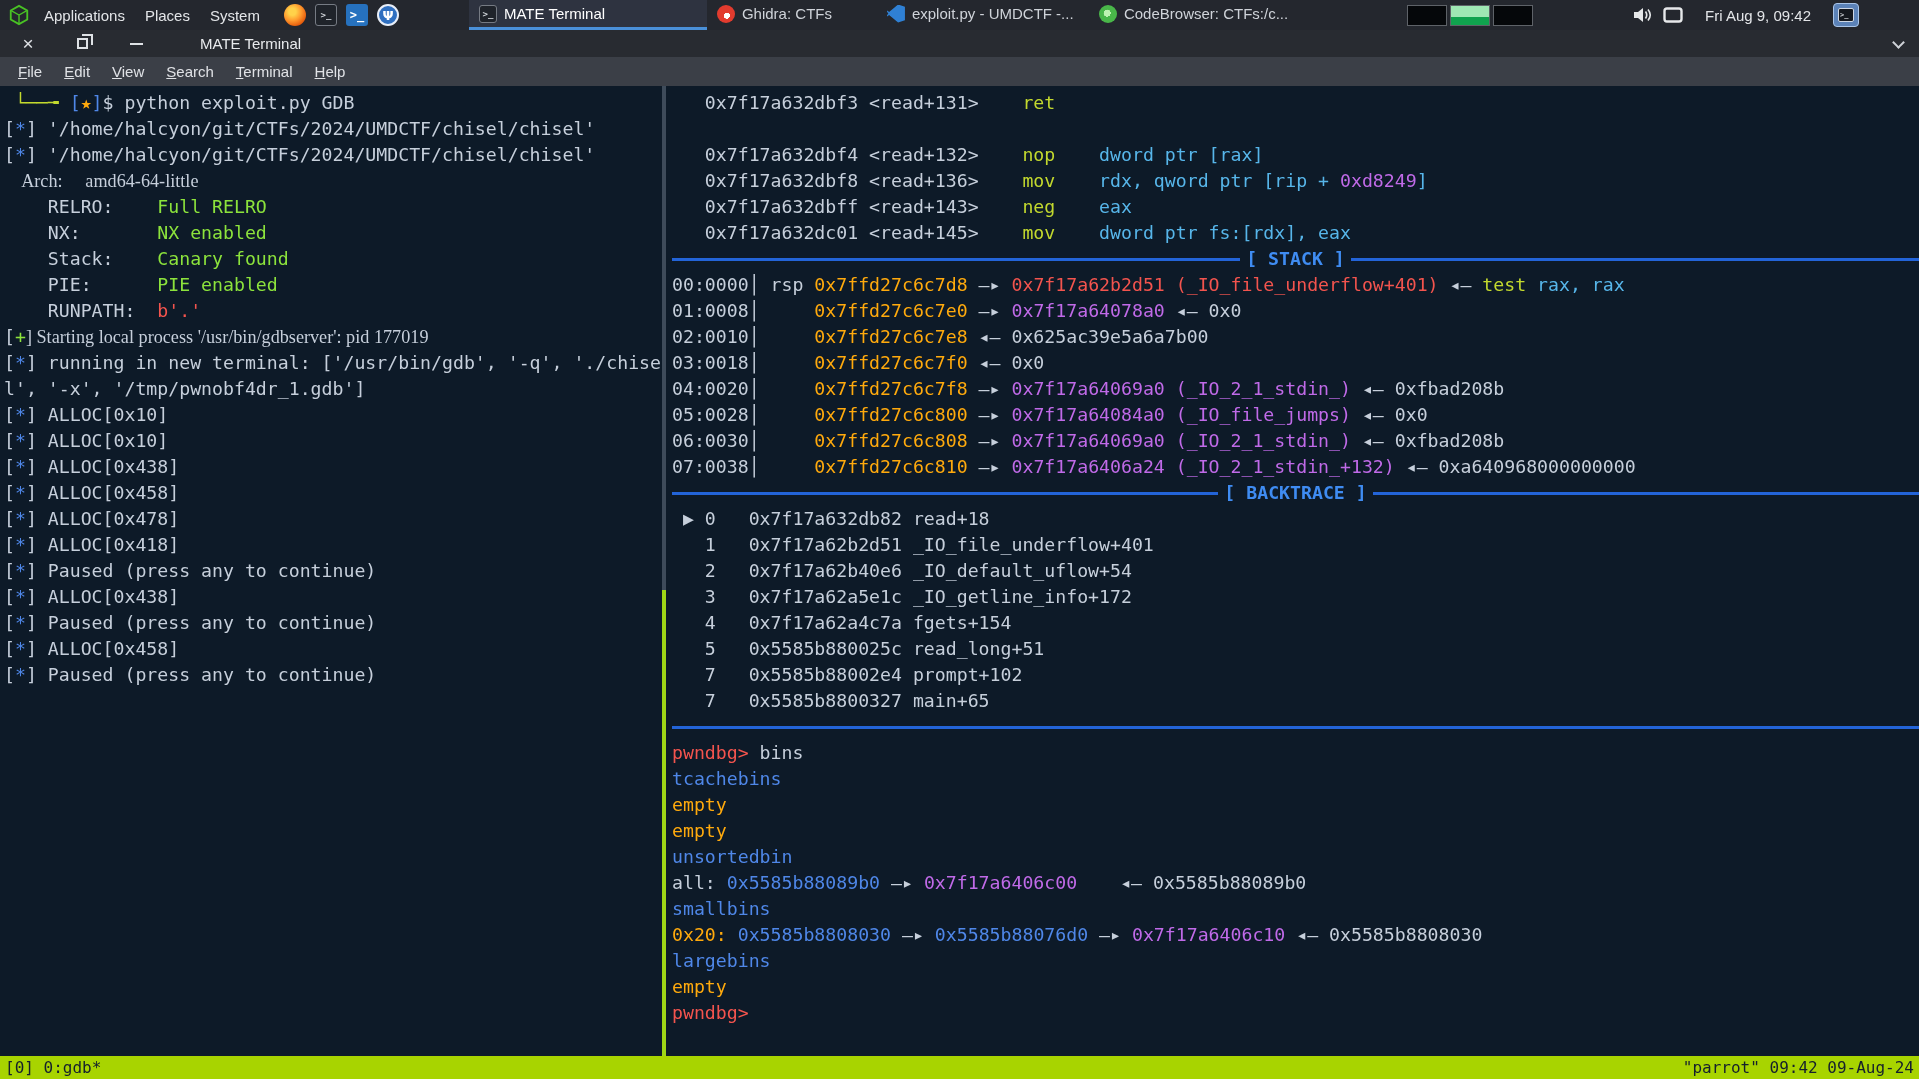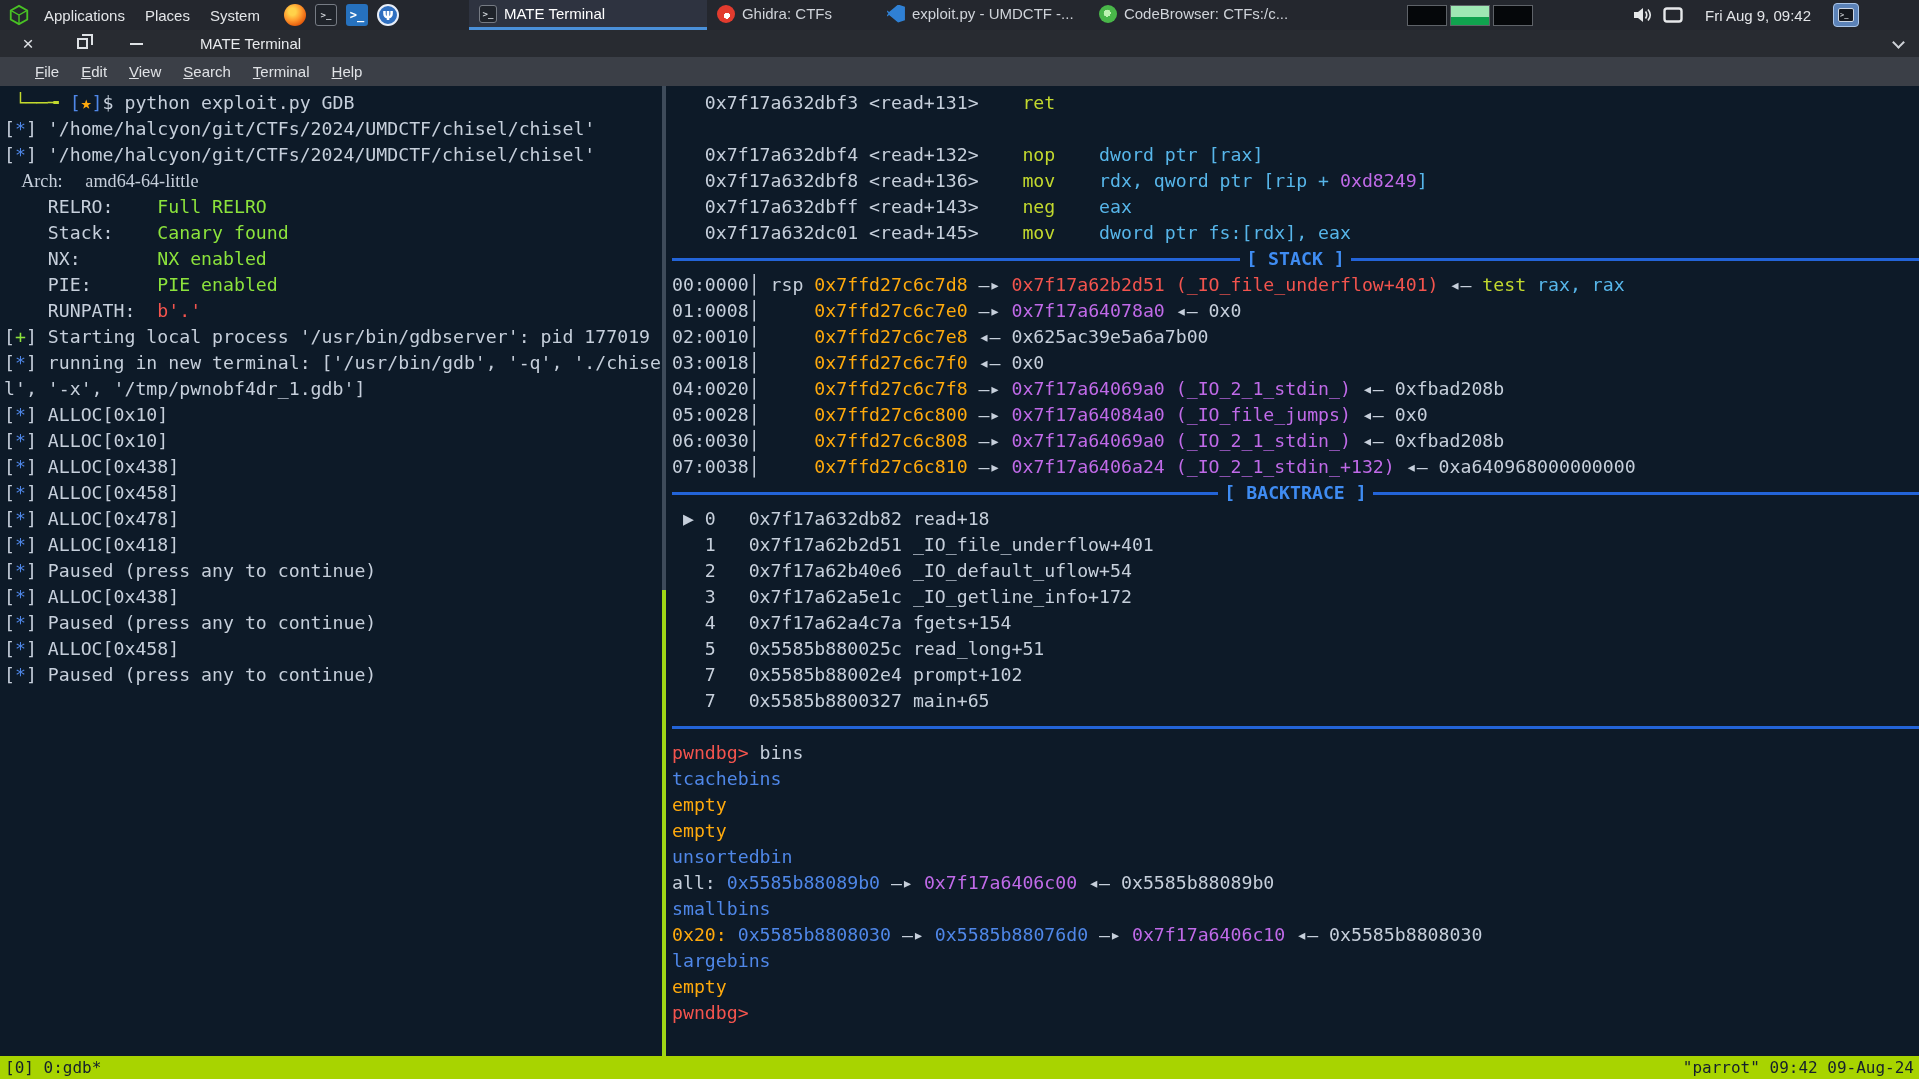--- a/index.html
+++ b/index.html
@@ -44,21 +44,21 @@
         margin-right:26px;color:#dfe2e6;cursor:default;}
   .wbtn.close{font-size:19px;}
   .maxglyph{width:11px;height:11px;border:2px solid #dfe2e6;position:relative;}
   .maxglyph::before{content:"";position:absolute;left:3px;top:-6px;width:9px;height:9px;border:2px solid #dfe2e6;border-bottom:none;border-left:none;}
   .minglyph{width:13px;height:2px;background:#dfe2e6;}
   .wtitle{margin-left:24px;}
   .tchevron{position:absolute;right:16px;top:8px;width:9px;height:9px;border-right:2px solid #cfd3d8;border-bottom:2px solid #cfd3d8;transform:rotate(45deg);}
 
   
   .menubar{height:29px;background:#3b3f47;display:flex;align-items:center;
-           font:15px "Liberation Sans",sans-serif;color:#e0e2e6;padding-left:24px;}
+           font:15px "Liberation Sans",sans-serif;color:#e0e2e6;padding-left:7px;}
   .mi{display:inline-block;padding:0 11px;cursor:default;}
   .mi::first-letter{text-decoration:underline;}
 
   
   .term{position:relative;height:970px;background:var(--c-bg);color:var(--c-def);}
   .pane{position:absolute;top:0;bottom:0;overflow:hidden;padding-top:4px;}
   .pane.left{left:0;width:662px;padding-left:4px;}
   .pane.right{left:666px;right:0;padding-left:6px;}
   .sep{position:absolute;left:662px;width:4px;top:0;bottom:0;background:var(--c-scrollbar_track);}
   .sep .thumb{position:absolute;left:0;right:0;top:504px;bottom:0;background:var(--c-scrollbar_thumb);}
@@ -161,25 +161,25 @@
   <span class="mi">Help</span>
 </div>
 
 <div class="term">
   <div class="pane left" id="leftpane">
       <div class="trow"><span style="color: var(--c-lime);"> └──╼ </span><span style="color: var(--c-blue);">[</span><span style="color: var(--c-orange);">★</span><span style="color: var(--c-blue);">]</span><span style="color: var(--c-def);">$ python exploit.py GDB</span></div>
       <div class="trow"><span style="color: var(--c-def);">[</span><span style="color: var(--c-blue);">*</span><span style="color: var(--c-def);">] '/home/halcyon/git/CTFs/2024/UMDCTF/chisel/chisel'</span></div>
       <div class="trow"><span style="color: var(--c-def);">[</span><span style="color: var(--c-blue);">*</span><span style="color: var(--c-def);">] '/home/halcyon/git/CTFs/2024/UMDCTF/chisel/chisel'</span></div>
       <div class="trow"><span style="color: var(--c-def); font-family: Liberation Serif, serif;">    Arch:     amd64-64-little</span></div>
       <div class="trow"><span style="color: var(--c-def);">    RELRO:    </span><span style="color: var(--c-green);">Full RELRO</span></div>
+      <div class="trow"><span style="color: var(--c-def);">    NX:       </span><span style="color: var(--c-green);">NX enabled</span></div>
       <div class="trow"><span style="color: var(--c-def);">    Stack:    </span><span style="color: var(--c-green);">Canary found</span></div>
-      <div class="trow"><span style="color: var(--c-def);">    NX:       </span><span style="color: var(--c-green);">NX enabled</span></div>
       <div class="trow"><span style="color: var(--c-def);">    PIE:      </span><span style="color: var(--c-green);">PIE enabled</span></div>
       <div class="trow"><span style="color: var(--c-def);">    RUNPATH:  </span><span style="color: var(--c-red);">b'.'</span></div>
-      <div class="trow"><span style="color: var(--c-def);">[</span><span style="color: var(--c-green);">+</span><span style="color: var(--c-def);">] Starting local process '/usr/bin/gdbserver': pid 177019</span></div>
+      <div class="trow"><span style="color: var(--c-def);">[</span><span style="color: var(--c-green);">+</span><span style="color: var(--c-def); font-family: Liberation Serif, serif;">] Starting local process '/usr/bin/gdbserver': pid 177019</span></div>
       <div class="trow"><span style="color: var(--c-def);">[</span><span style="color: var(--c-blue);">*</span><span style="color: var(--c-def);">] running in new terminal: ['/usr/bin/gdb', '-q', './chise</span></div>
       <div class="trow"><span style="color: var(--c-def);">l', '-x', '/tmp/pwnobf4dr_1.gdb']</span></div>
       <div class="trow"><span style="color: var(--c-def);">[</span><span style="color: var(--c-blue);">*</span><span style="color: var(--c-def);">] ALLOC[0x10]</span></div>
       <div class="trow"><span style="color: var(--c-def);">[</span><span style="color: var(--c-blue);">*</span><span style="color: var(--c-def);">] ALLOC[0x10]</span></div>
       <div class="trow"><span style="color: var(--c-def);">[</span><span style="color: var(--c-blue);">*</span><span style="color: var(--c-def);">] ALLOC[0x438]</span></div>
       <div class="trow"><span style="color: var(--c-def);">[</span><span style="color: var(--c-blue);">*</span><span style="color: var(--c-def);">] ALLOC[0x458]</span></div>
       <div class="trow"><span style="color: var(--c-def);">[</span><span style="color: var(--c-blue);">*</span><span style="color: var(--c-def);">] ALLOC[0x478]</span></div>
       <div class="trow"><span style="color: var(--c-def);">[</span><span style="color: var(--c-blue);">*</span><span style="color: var(--c-def);">] ALLOC[0x418]</span></div>
       <div class="trow"><span style="color: var(--c-def);">[</span><span style="color: var(--c-blue);">*</span><span style="color: var(--c-def);">] Paused (press any to continue)</span></div>
       <div class="trow"><span style="color: var(--c-def);">[</span><span style="color: var(--c-blue);">*</span><span style="color: var(--c-def);">] ALLOC[0x438]</span></div>
@@ -224,21 +224,21 @@
       <div class="trow"><span style="color: var(--c-def);">   7   0x5585b88002e4 prompt+102</span></div>
       <div class="trow"><span style="color: var(--c-def);">   7   0x5585b8800327 main+65</span></div>
       <div class="trow rule">
         <span class="rl"></span>
       </div>
       <div class="trow"><span style="color: var(--c-red);">pwndbg&gt; </span><span style="color: var(--c-def);">bins</span></div>
       <div class="trow"><span style="color: var(--c-blue);">tcachebins</span></div>
       <div class="trow"><span style="color: var(--c-orange);">empty</span></div>
       <div class="trow"><span style="color: var(--c-orange);">empty</span></div>
       <div class="trow"><span style="color: var(--c-blue);">unsortedbin</span></div>
-      <div class="trow"><span style="color: var(--c-def);">all: </span><span style="color: var(--c-blue);">0x5585b88089b0</span><span style="color: var(--c-def);"> —▸ </span><span style="color: var(--c-purple);">0x7f17a6406c00</span><span style="color: var(--c-def);"> ◂— 0x5585b88089b0</span></div>
+      <div class="trow"><span style="color: var(--c-def);">all: </span><span style="color: var(--c-blue);">0x5585b88089b0</span><span style="color: var(--c-def);"> —▸ </span><span style="color: var(--c-purple);">0x7f17a6406c00</span><span style="color: var(--c-def); margin-left: 32px;"> ◂— 0x5585b88089b0</span></div>
       <div class="trow"><span style="color: var(--c-blue);">smallbins</span></div>
       <div class="trow"><span style="color: var(--c-orange);">0x20: </span><span style="color: var(--c-blue);">0x5585b8808030</span><span style="color: var(--c-def);"> —▸ </span><span style="color: var(--c-blue);">0x5585b88076d0</span><span style="color: var(--c-def);"> —▸ </span><span style="color: var(--c-purple);">0x7f17a6406c10</span><span style="color: var(--c-def);"> ◂— 0x5585b8808030</span></div>
       <div class="trow"><span style="color: var(--c-blue);">largebins</span></div>
       <div class="trow"><span style="color: var(--c-orange);">empty</span></div>
       <div class="trow"><span style="color: var(--c-red);">pwndbg&gt; </span></div>
     </div>
 </div>
 
 <div class="statusbar">
   <span>[0] 0:gdb*</span>

